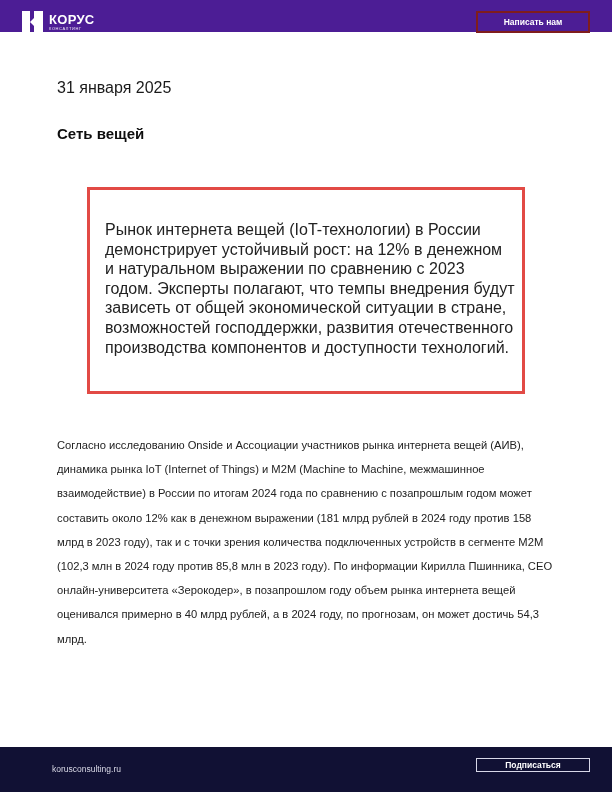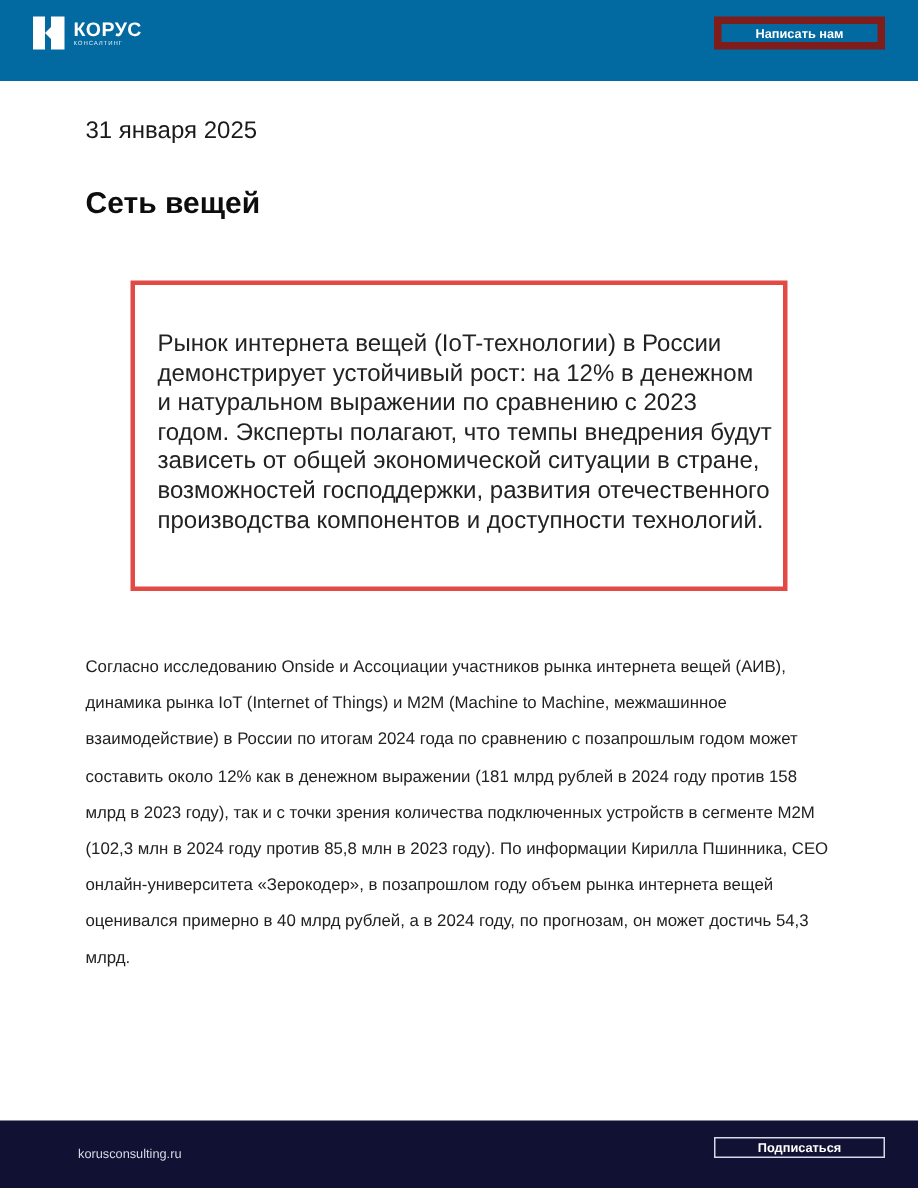--- a/index.html
+++ b/index.html
@@ -1,41 +1,41 @@
 <!DOCTYPE html>
 <html><head>
 <meta charset="utf-8">
 <style>
   * { box-sizing: border-box; margin: 0; padding: 0; }
   html, body { width: 612px; height: 792px; background: #ffffff; overflow: hidden; }
   body { position: relative; font-family: "Liberation Sans", "DejaVu Sans", sans-serif; color: #1a1a1a; }
 
   .header {
-    position: absolute; left: 0; top: 0; width: 612px; height: 54px;
-    background: #0369a1;
+    position: absolute; left: 0; top: 0; width: 612px; height: 32px;
+    background: #4c1d95;
   }
   .logo { position: absolute; left: 22px; top: 10px; height: 24px; display: flex; align-items: center; }
   .logo-mark { width: 22px; height: 22px; position: relative; }
   .logo-mark .l { position: absolute; left: 0; top: 0; width: 8px; height: 22px; background: #fff; }
   .logo-mark .r { position: absolute; left: 12px; top: 0; width: 9px; height: 22px; background: #fff; }
   .logo-mark .notch { position: absolute; left: 8px; top: 7px; width: 4px; height: 8px; background: #fff;
     clip-path: polygon(0 50%, 100% 0, 100% 100%); }
   .logo-text { margin-left: 5px; display: flex; flex-direction: column; color: #fff; }
   .logo-title { font-size: 13px; font-weight: bold; letter-spacing: 0.3px; line-height: 13px; }
   .logo-sub { font-size: 4px; line-height: 6px; letter-spacing: 0.6px; opacity: 0.9; }
 
   .btn-write {
     position: absolute; left: 476px; top: 11px; width: 114px; height: 22px;
-    border: 5px solid #7f1d1d; color: #fff; background: transparent;
+    border: 2px solid #7f1d1d; color: #fff; background: transparent;
     font-size: 8.5px; font-weight: bold; display: flex; align-items: center; justify-content: center;
     font-family: "Liberation Sans", sans-serif;
   }
 
   .date { position: absolute; left: 57px; top: 79px; font-size: 16px; color: #1a1a1a; }
-  .title { position: absolute; left: 57px; top: 125px; font-size: 20px; font-weight: bold; color: #0d0d0d; }
+  .title { position: absolute; left: 57px; top: 125px; font-size: 15px; font-weight: bold; color: #0d0d0d; }
 
   .highlight-box {
     position: absolute; left: 87px; top: 187px; width: 438px; height: 207px;
     border: 3px solid #e24a45;
   }
   .highlight-text {
     position: absolute; left: 105px; top: 220px; width: 410px;
     font-size: 16px; line-height: 19.6px; color: #222;
   }
 

